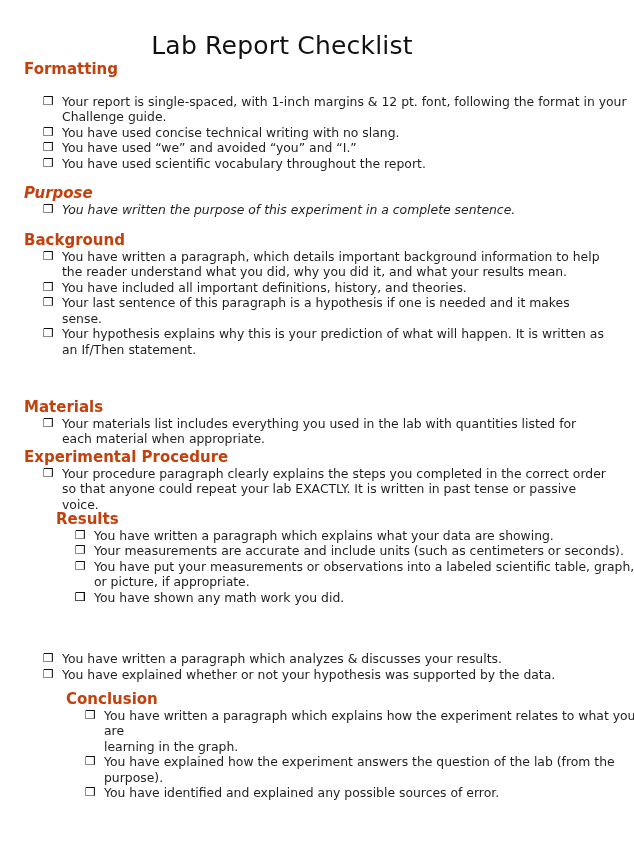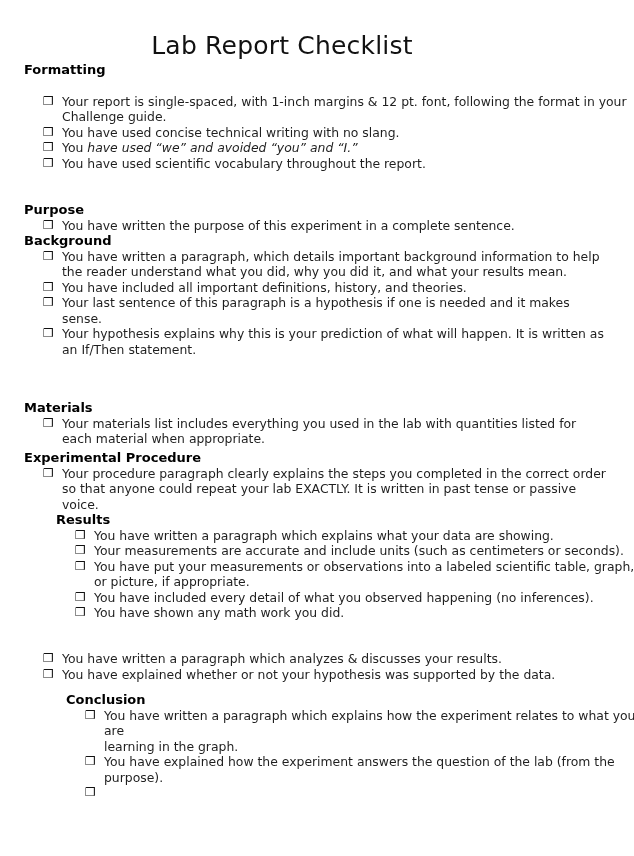--- a/index.html
+++ b/index.html
@@ -8,34 +8,34 @@
     font-family: "DejaVu Sans", sans-serif; color: #1a1a1a;
   }
   .page { position: absolute; left: 0; top: 0; width: 634px; }
   .title {
     position: absolute; left: 0; width: 564px; top: 31px;
     text-align: center; font-size: 25px; line-height: 30px; color: #111;
     letter-spacing: 0.2px;
   }
   .section { position: absolute; left: 24px; width: 590px; }
   .heading {
-    font-size: 13px; font-weight: bold; line-height: 15.5px; color: #000000;
+    font-size: 15px; font-weight: bold; line-height: 15.5px; color: #c2410c;
     margin: 0;
   }
   ul.items { list-style: none; margin: 0; padding: 0; }
   ul.items li {
     position: relative; padding-left: 38px; padding-right: 4px;
     font-size: 12.4px; line-height: 15.5px; color: #1f1f1f;
   }
   .box {
     position: absolute; left: 19px; top: 0; font-size: 12px; line-height: 15.5px;
     color: #111;
   }
   .box.italic { font-style: italic; }
-  .it { font-style: italic; }
+  .it { }
 </style>
 </head>
 <body>
 
 <div class="page">
   <div class="title">Lab Report Checklist</div>
 
   <div class="section" style="top:62px;">
     <h2 class="heading">Formatting</h2>
     <ul class="items" style="margin-top:16px;">
@@ -51,21 +51,21 @@
         <span class="box">❒</span>
         <span>You </span><span class="it">have used “we” and avoided “you” and “I.”</span>
       </li>
       <li>
         <span class="box italic">❒</span>
         <span>You have used scientific vocabulary throughout the report.</span>
       </li>
     </ul>
   </div>
 
-  <div class="section" style="top:202px;">
+  <div class="section" style="top:186px;font-style:italic;">
     <h2 class="heading">Purpose</h2>
     <ul class="items">
       <li>
         <span class="box">❒</span>
         <span>You have written the purpose of this experiment in a complete sentence.</span>
       </li>
     </ul>
   </div>
 
   <div class="section" style="top:233px;">
@@ -120,21 +120,20 @@
       <li>
         <span class="box">❒</span>
         <span>Your measurements are accurate and include units (such as centimeters or seconds).</span>
       </li>
       <li>
         <span class="box">❒</span>
         <span>You have put your measurements or observations into a labeled scientific table, graph, or picture, if appropriate.</span>
       </li>
       <li>
         <span class="box">❒</span>
-        <span>You have included every detail of what you observed happening (no inferences).</span>
       </li>
       <li>
         <span class="box">❒</span>
         <span>You have shown any math work you did.</span>
       </li>
     </ul>
   </div>
 
   <div class="section" style="top:651px;">
     <ul class="items">
@@ -156,16 +155,17 @@
         <span class="box">❒</span>
         <span>You have written a paragraph which explains how the experiment relates to what you are</span><br>
         <span>learning in the graph.</span>
       </li>
       <li>
         <span class="box">❒</span>
         <span>You have explained how the experiment answers the question of the lab (from the purpose).</span>
       </li>
       <li>
         <span class="box">❒</span>
+        <span>You have identified and explained any possible sources of error.</span>
       </li>
     </ul>
   </div>
 </div>
 
 </body></html>

